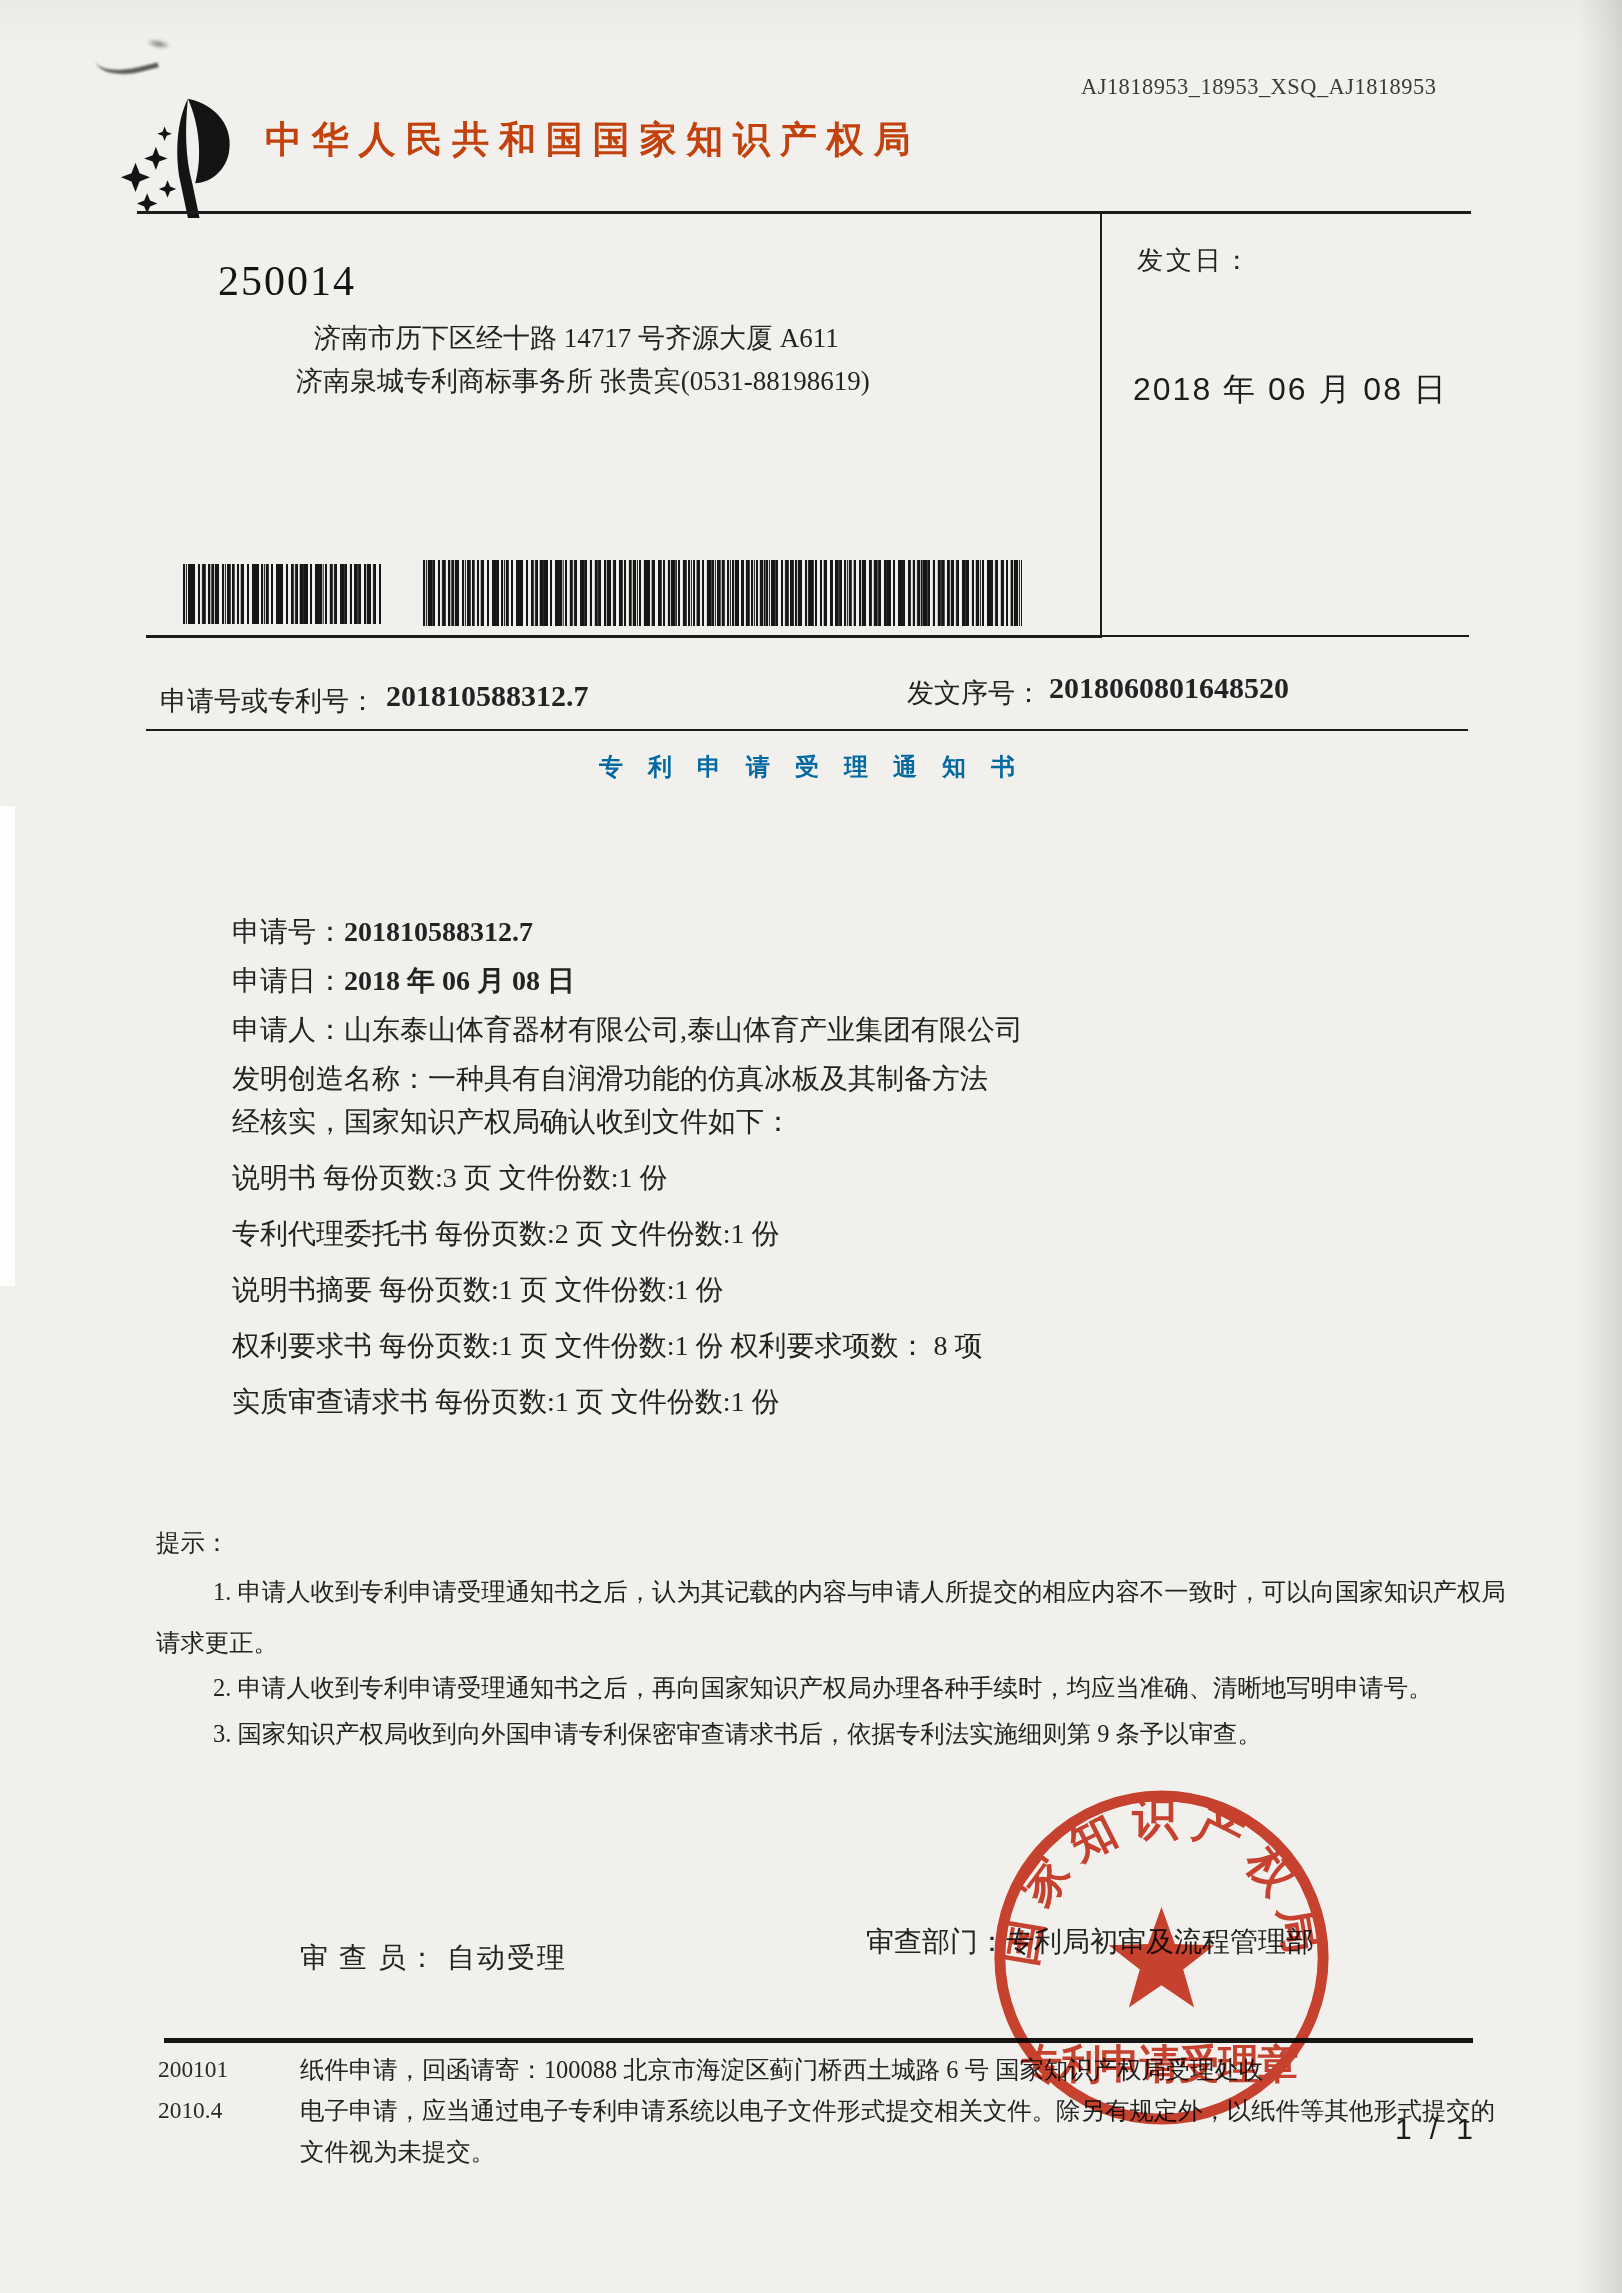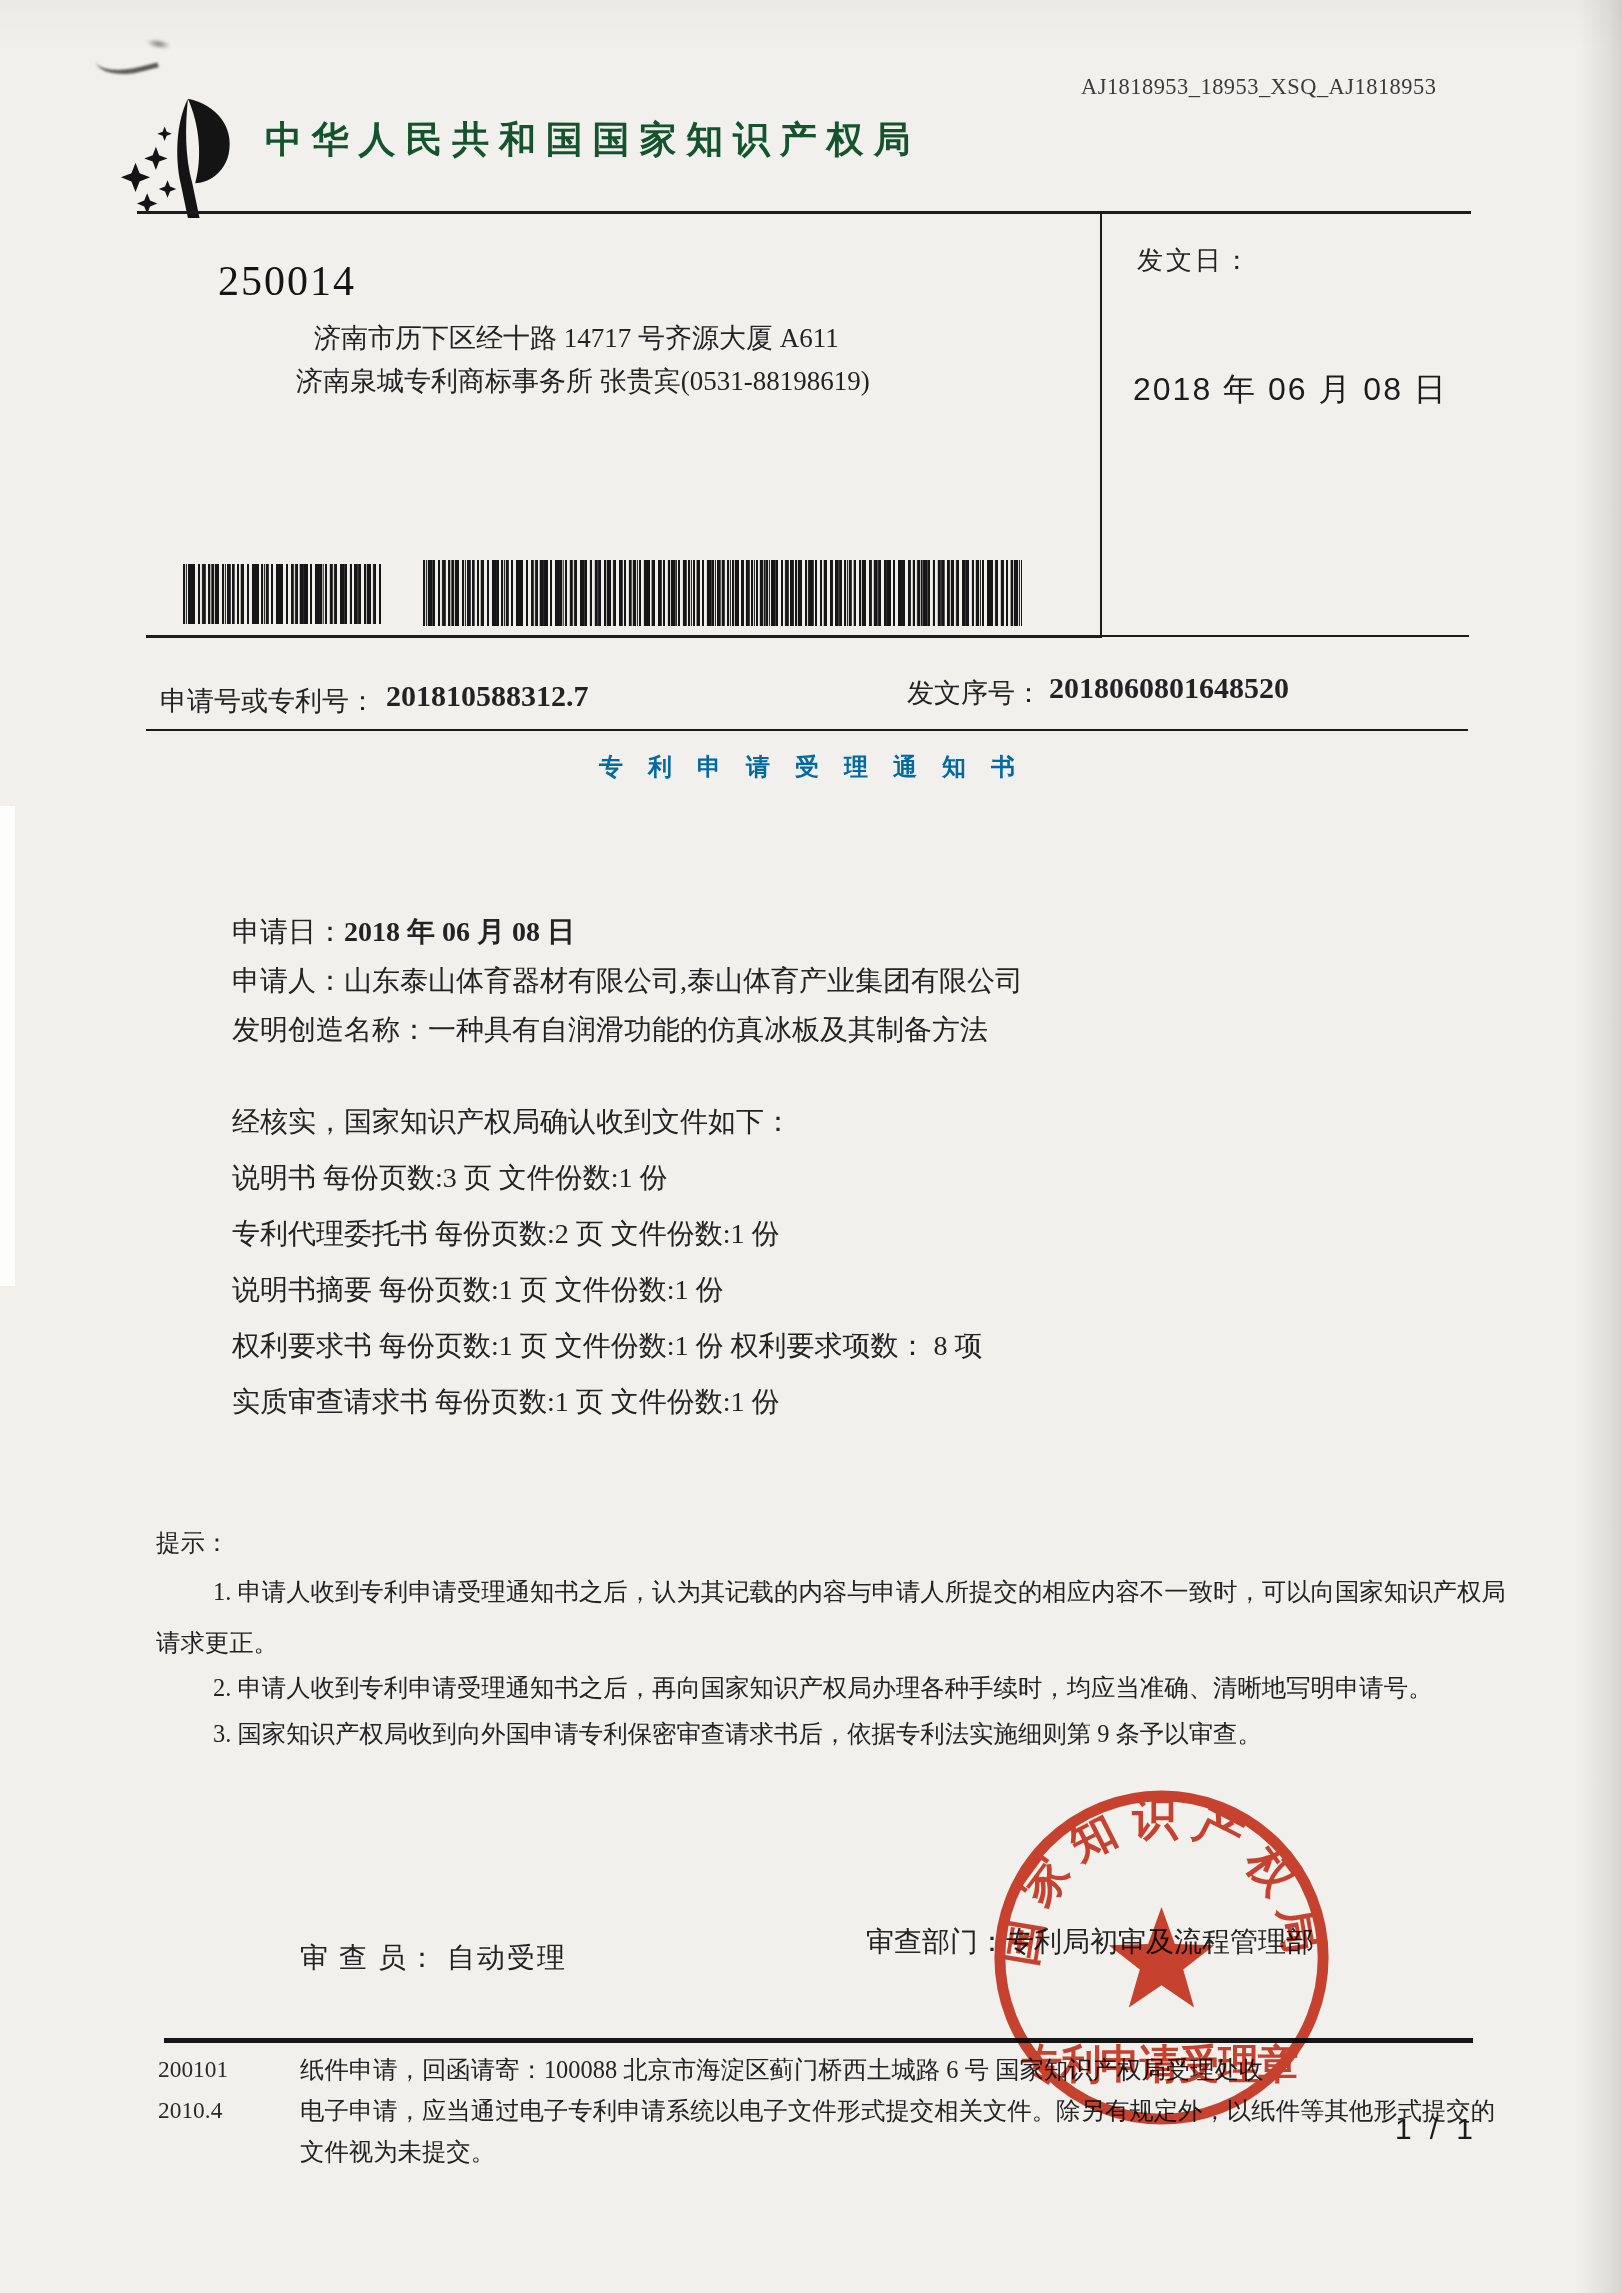--- a/index.html
+++ b/index.html
@@ -20,21 +20,21 @@
     transform:rotate(-14deg);filter:blur(1.2px);}
   .mark-b{position:absolute;left:146px;top:39px;width:25px;height:9.8px;
     background:radial-gradient(ellipse,rgba(40,38,35,.55),transparent 70%);
     transform:rotate(10deg);filter:blur(1px);}
 
   .ref-code{left:1081px;top:74px;font-size:22.4px;letter-spacing:0.5px;color:#3a3a3a;}
 
   .logo{left:111px;top:90px;width:148px;height:131px;}
 
   .office-name{left:265px;top:115px;font-family:Liberation Serif, serif;
-    font-weight:bold;font-size:37px;letter-spacing:9.8px;color:#14532d;white-space:nowrap;}
+    font-weight:bold;font-size:37px;letter-spacing:9.8px;color:#c2410c;white-space:nowrap;}
 
   .rule{background:#1c1c1c;}
   .rule-header{left:137px;top:211px;width:1334px;height:2.9px;}
   .rule-barcodes{left:146px;top:635px;width:956px;height:2.9px;}
   .rule-appno{left:146px;top:729px;width:1322px;height:2px;}
   .rule-footer{left:164px;top:2038px;width:1309px;height:4.9px;background:#161616;}
 
   .issue-box{left:1100px;top:214px;width:369px;height:423px;box-sizing:border-box;
     border-left:2.9px solid #1c1c1c;border-bottom:2.9px solid #1c1c1c;text-align:right;}
   .issue-label{position:absolute;left:35px;top:29px;font-size:26px;letter-spacing:2.9px;}
@@ -138,20 +138,21 @@
 <span class="abs serial-value">2018060801648520</span>
 
 <div class="abs rule rule-appno"></div>
 
 <div class="abs notice-title">专利申请受理通知书</div>
 
 <div class="abs intro">
 </div>
 
 <div class="abs fields">
+  <div><span>申请号：</span><span class="num-val">201810588312.7</span></div>
   <div><span>申请日：</span><span class="num-val">2018 年 06 月 08 日</span></div>
   <div><span>申请人：</span><span>山东泰山体育器材有限公司,泰山体育产业集团有限公司</span></div>
   <div><span>发明创造名称：</span><span>一种具有自润滑功能的仿真冰板及其制备方法</span></div>
 </div>
 
 <div class="abs docs">
   <div>经核实，国家知识产权局确认收到文件如下：</div>
   <div>说明书 每份页数:3 页 文件份数:1 份</div>
   <div>专利代理委托书 每份页数:2 页 文件份数:1 份</div>
   <div>说明书摘要 每份页数:1 页 文件份数:1 份</div>

